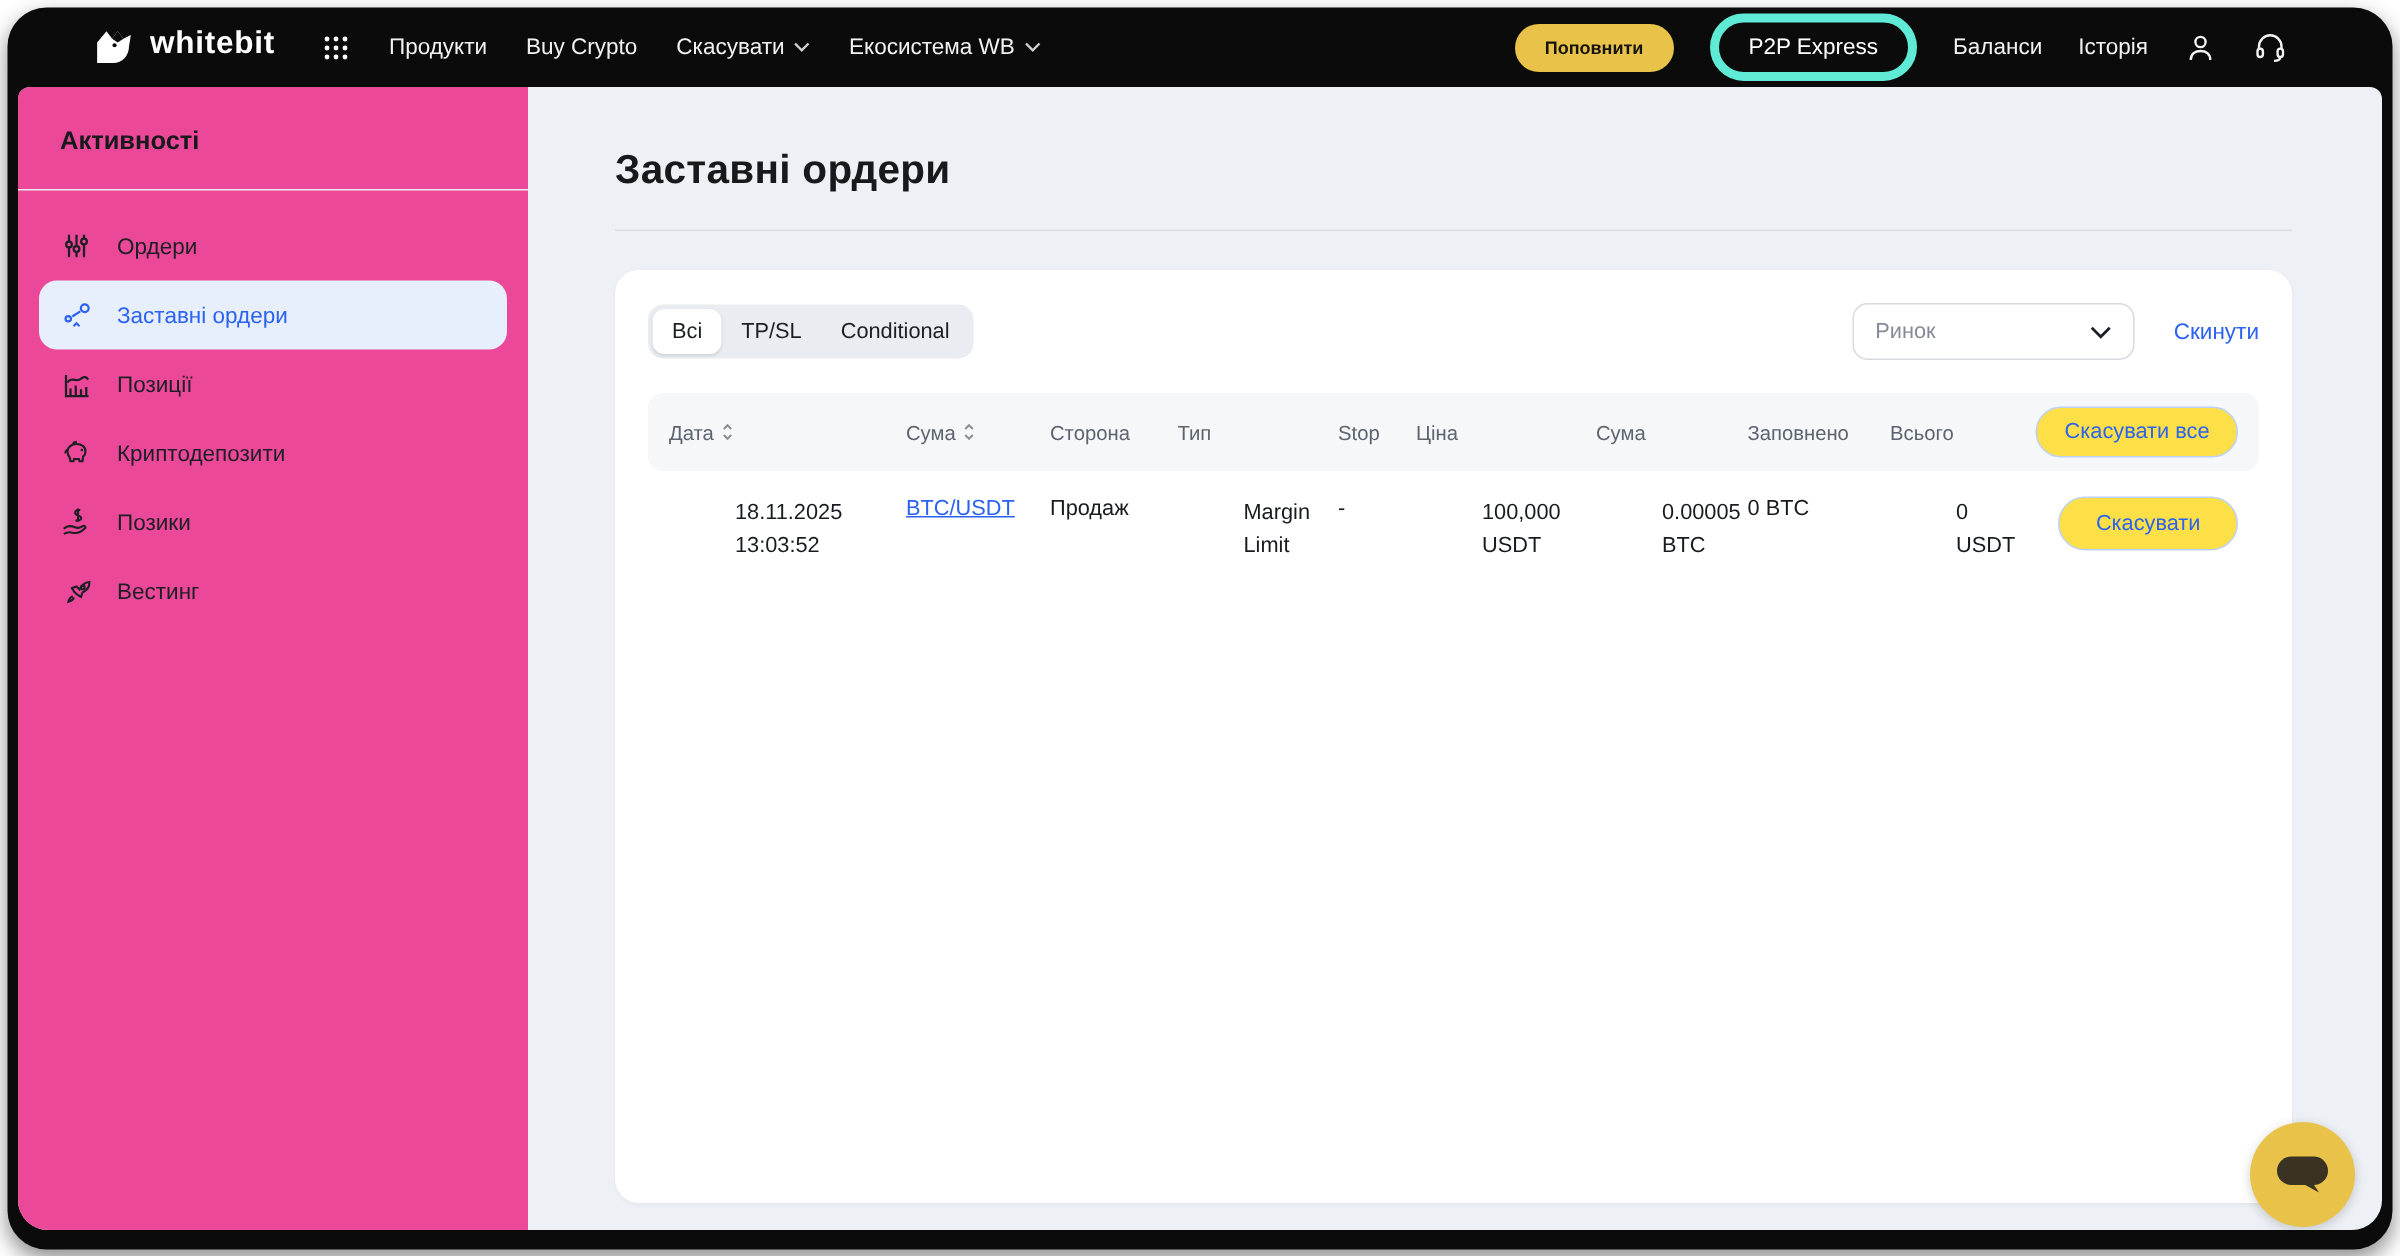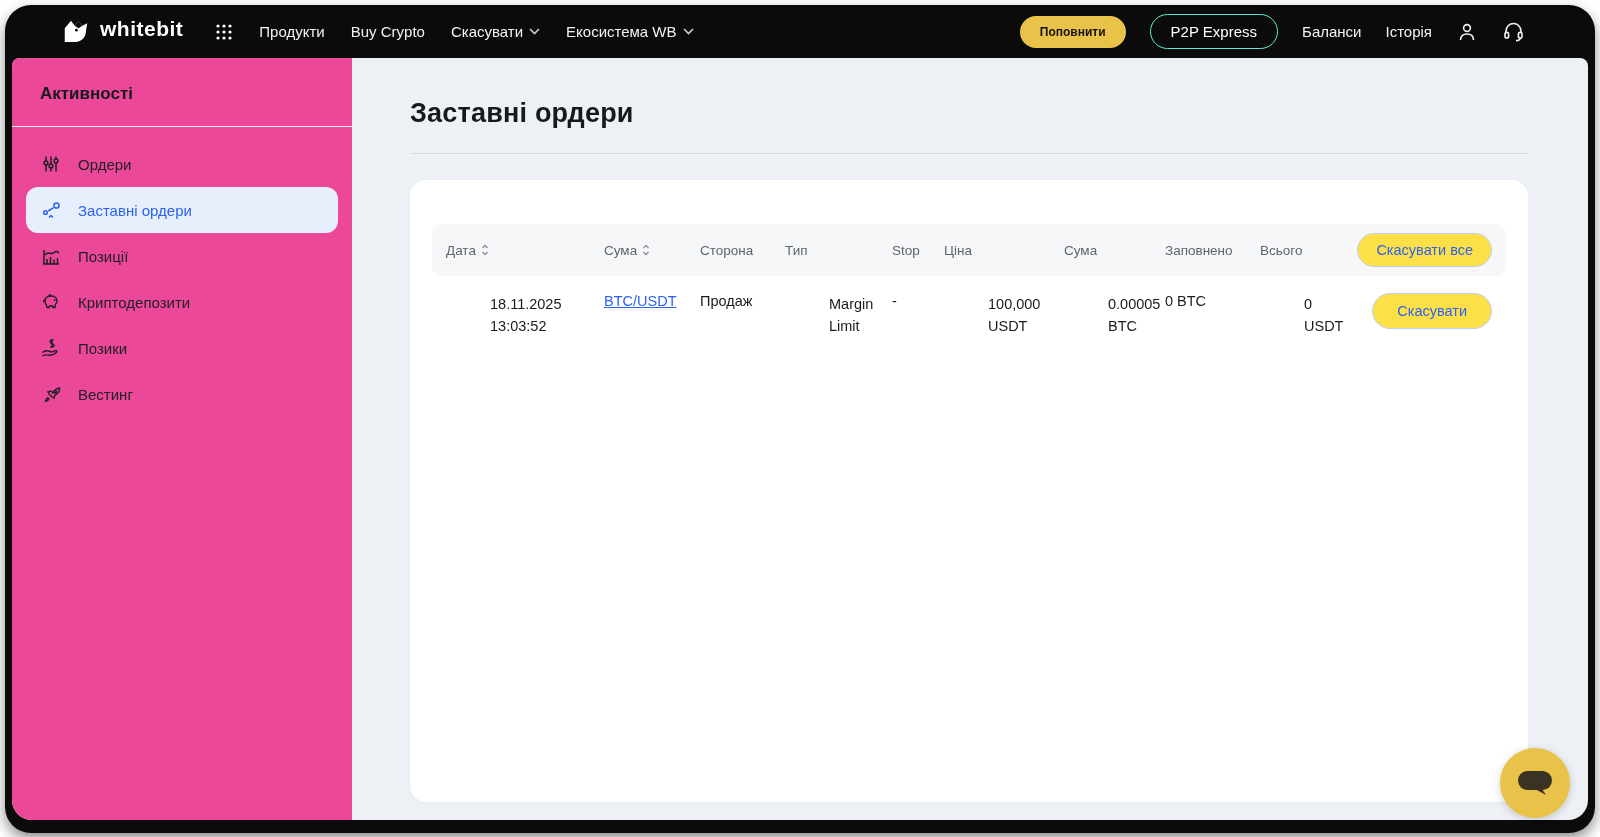--- a/index.html
+++ b/index.html
@@ -22,21 +22,21 @@
   .brand { display: flex; align-items: flex-start; gap: 9px; cursor: pointer; }
   .brand-text { color: #fff; font-size: 21px; font-weight: 700; letter-spacing: .5px; }
   .grid-icon { display: inline-flex; margin-left: 6px; cursor: pointer; }
   .nav-item { display: flex; align-items: center; gap: 6px; font-size: 15px; color: #f2f2f2; cursor: pointer; white-space: nowrap; }
   .nav-right { display: flex; align-items: center; gap: 24px; }
   .btn-deposit {
     background: #e9c24a; color: #16130a; border: none; font-size: 12px; font-weight: 600;
     padding: 9px 20px; border-radius: 999px; cursor: pointer; font-family: inherit;
   }
   .btn-p2p {
-    background: transparent; color: #fff; border: 1px solid #5eead4; font-size: 15px; font-weight: 500;
+    background: transparent; color: #fff; border: 6px solid #5eead4; font-size: 15px; font-weight: 500;
     padding: 8px 20px; border-radius: 999px; cursor: pointer; font-family: inherit;
   }
   .nav-link { font-size: 15px; color: #f2f2f2; cursor: pointer; white-space: nowrap; }
   .nav-icon { display: inline-flex; cursor: pointer; }
 
   
   .content {
     position: absolute; top: 53px; left: 7px; right: 7px; bottom: 13px;
     border-radius: 8px 8px 20px 20px; overflow: hidden; display: flex; background: #edf0f4;
   }
@@ -250,20 +250,38 @@
         </span>
         <span>Вестинг</span>
       </div>
     </aside>
 
     <main class="main">
       <h1 class="page-title">Заставні ордери</h1>
       <hr class="title-divider">
 
       <section class="card">
+        <div class="card-top">
+          <div class="tabs">
+            <span class="tab active">Всі</span>
+            <span class="tab">TP/SL</span>
+            <span class="tab">Conditional</span>
+          </div>
+          <div class="filters">
+            <div class="select">
+              <span class="select-placeholder">Ринок</span>
+              <span>
+                <svg width="15" height="9" viewBox="0 0 15 9" fill="none" stroke="#1c1f24" stroke-width="1.8">
+                    <path d="M1.5 1.5 L7.5 7.5 L13.5 1.5"></path>
+                  </svg>
+              </span>
+            </div>
+            <span class="reset-link">Скинути</span>
+          </div>
+        </div>
 
         <div class="thead grid-cols">
           <span class="th">
             <span>Дата</span>
             <span>
               <svg width="8" height="12" viewBox="0 0 8 12" fill="none" stroke="#8a8f99" stroke-width="1.3">
                   <path d="M1.5 4 L4 1.5 L6.5 4"></path>
                   <path d="M1.5 8 L4 10.5 L6.5 8"></path>
                 </svg>
             </span>

